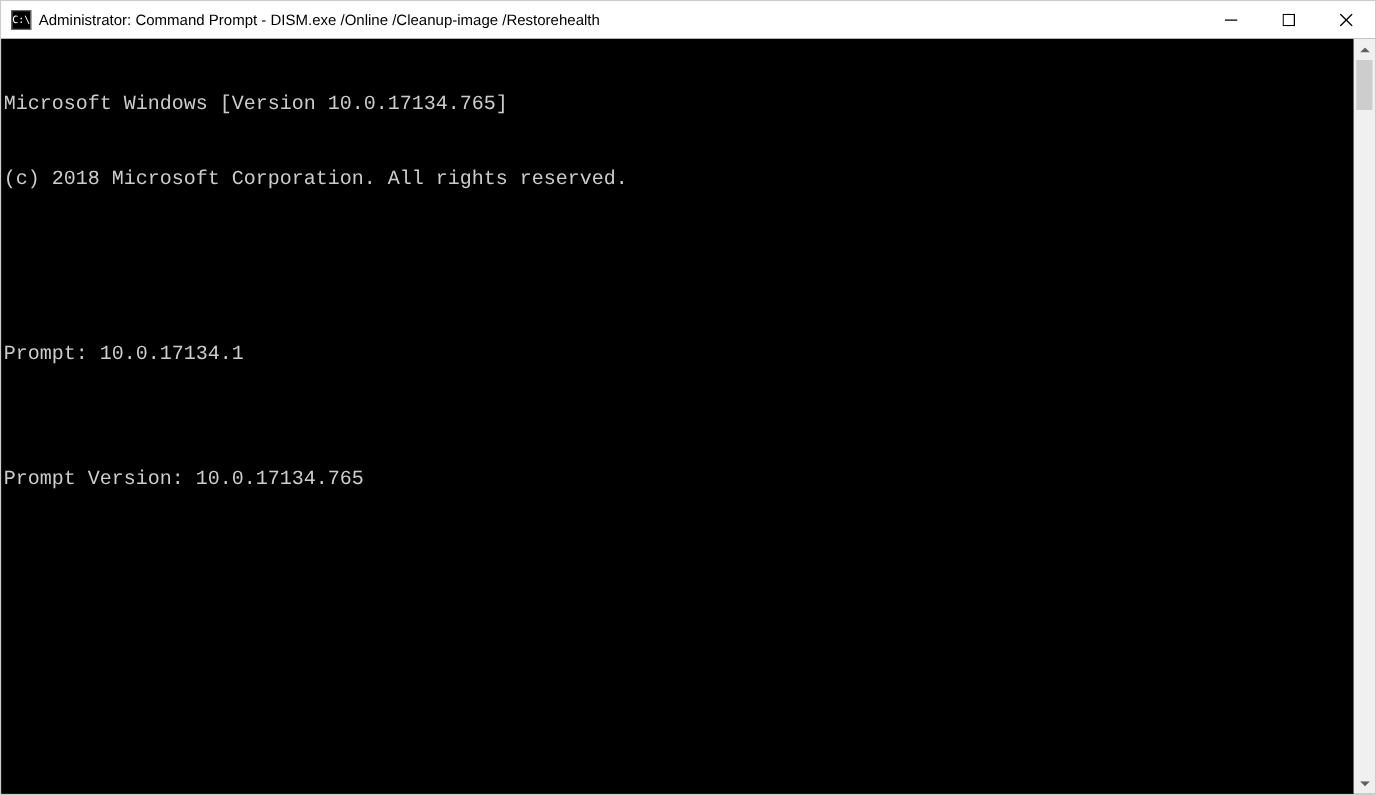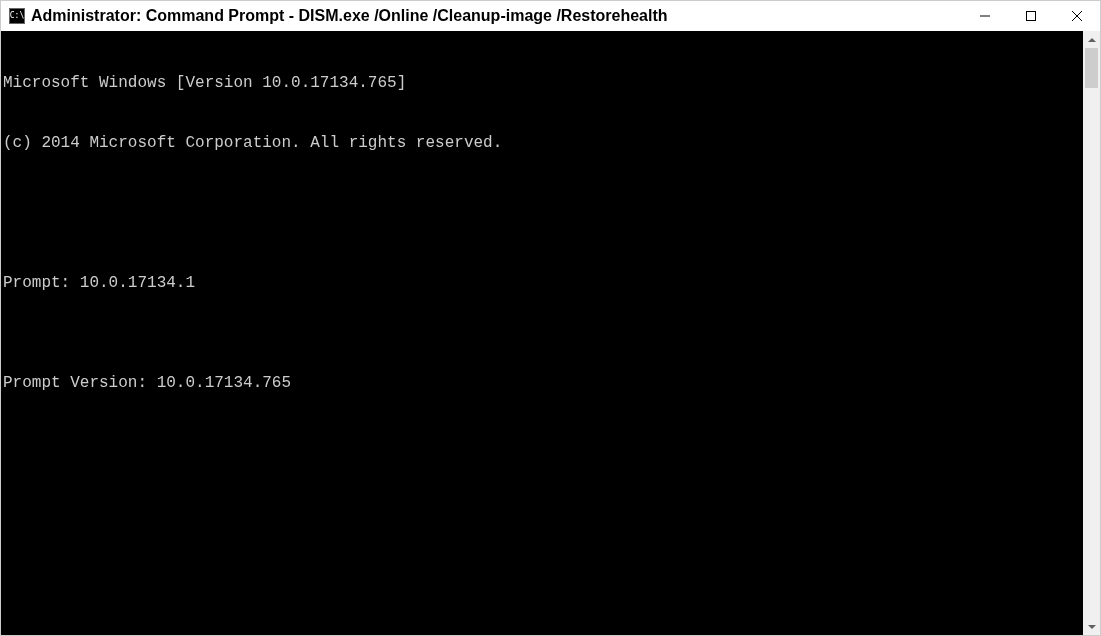--- a/index.html
+++ b/index.html
@@ -45,23 +45,22 @@
       position: relative;
       border: 1px solid #666;
     }
     .app-icon-text {
       color: #fff;
       font-size: 8px;
       font-family: monospace;
       line-height: 1;
     }
     .title-text {
-      font-size: 16px;
+      font-size: 12px;
       color: #000;
-      font-weight: bold;
     }
     .titlebar-controls {
       display: flex;
       height: 100%;
     }
     .titlebar-btn {
       width: 46px;
       height: 100%;
       display: flex;
       align-items: center;
@@ -154,21 +153,21 @@
         <svg viewBox="0 0 10 10">
           <line x1="0" y1="0" x2="10" y2="10" stroke="#000" stroke-width="1"></line>
           <line x1="10" y1="0" x2="0" y2="10" stroke="#000" stroke-width="1"></line>
         </svg>
       </button>
     </div>
   </div>
   <div class="content-area">
     <div class="terminal">
       <span class="terminal-line">Microsoft Windows [Version 10.0.17134.765]</span>
-      <span class="terminal-line">(c) 2014 Microsoft Corporation. All rights reserved.</span>
+      <span class="terminal-line">(c) 2018 Microsoft Corporation. All rights reserved.</span>
       <span class="terminal-line"></span>
       <span class="terminal-line"></span>
       <span class="terminal-line">Prompt: 10.0.17134.1</span>
       <span class="terminal-line"></span>
       <span class="terminal-line">Prompt Version: 10.0.17134.765</span>
       <span class="terminal-line"></span>
     </div>
     <div class="scrollbar">
       <div class="scroll-btn">
         <svg width="8" height="4" viewBox="0 0 8 4">

